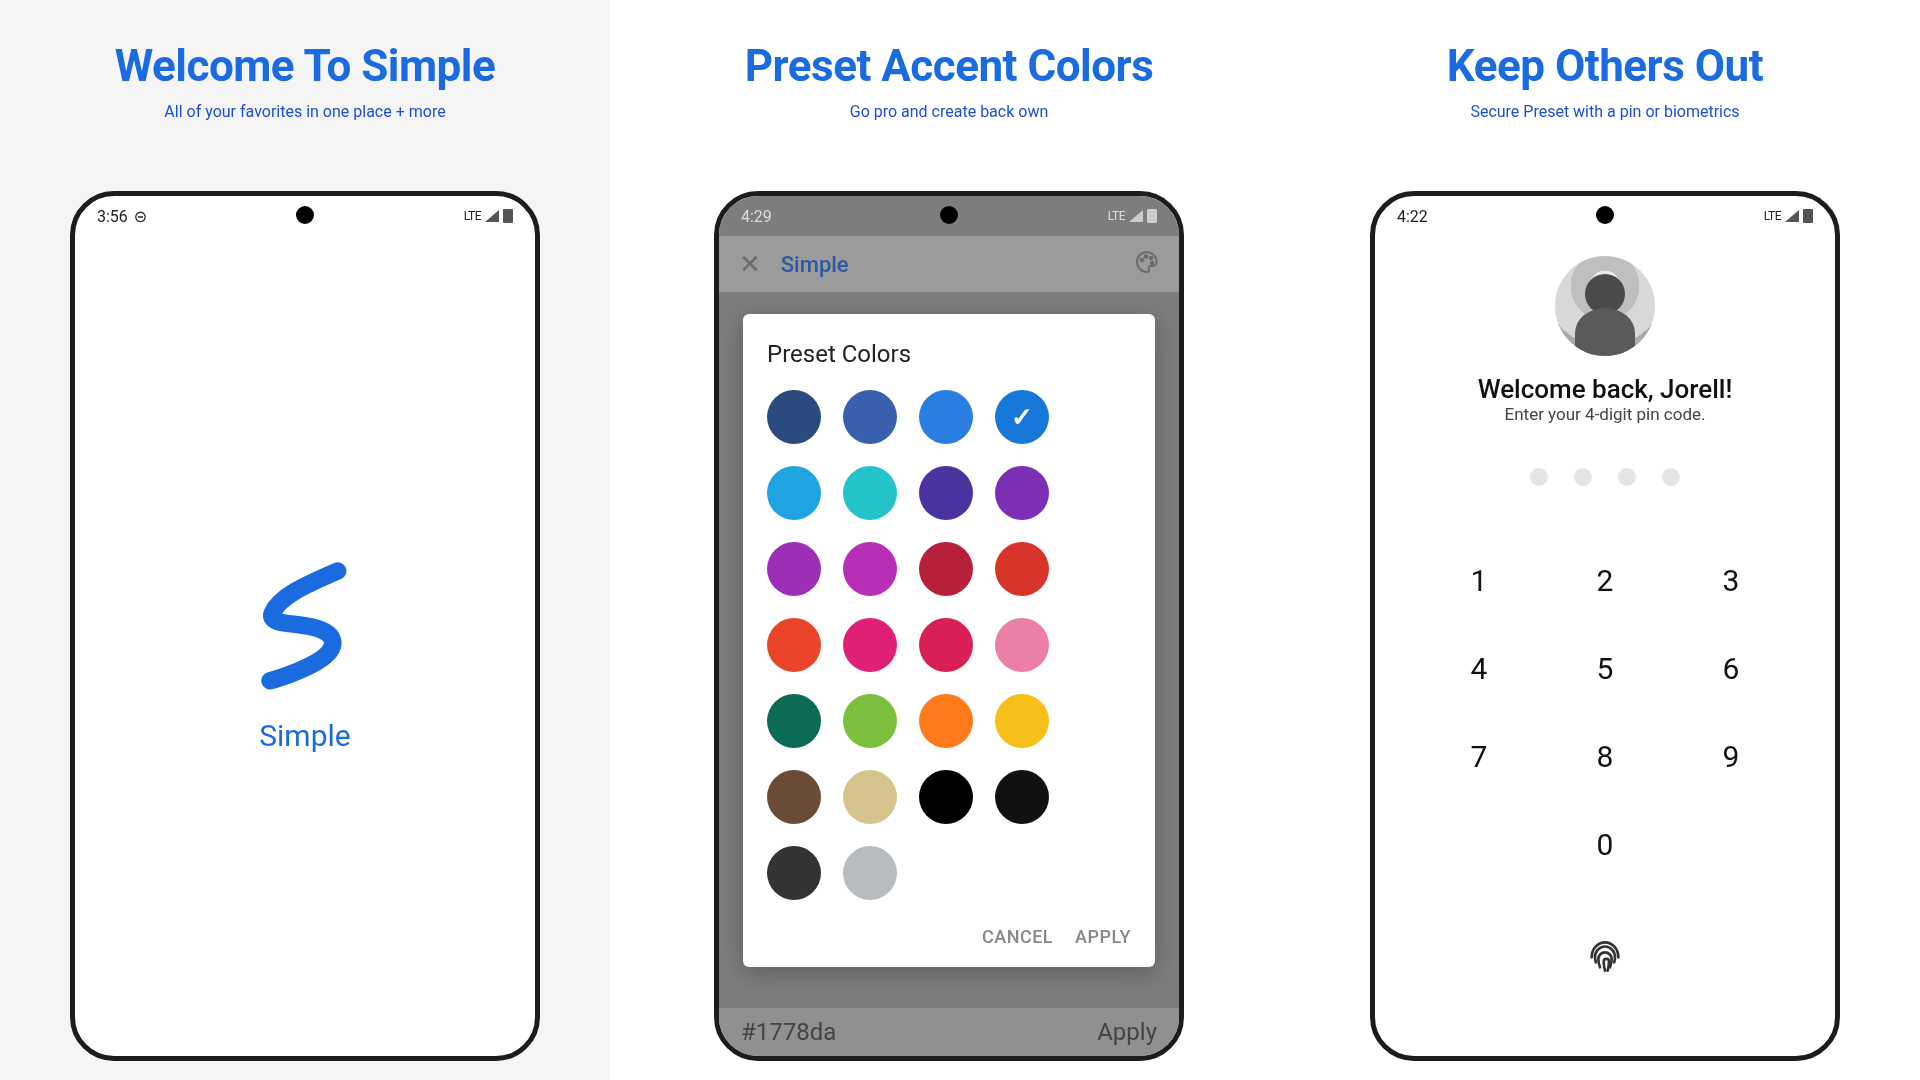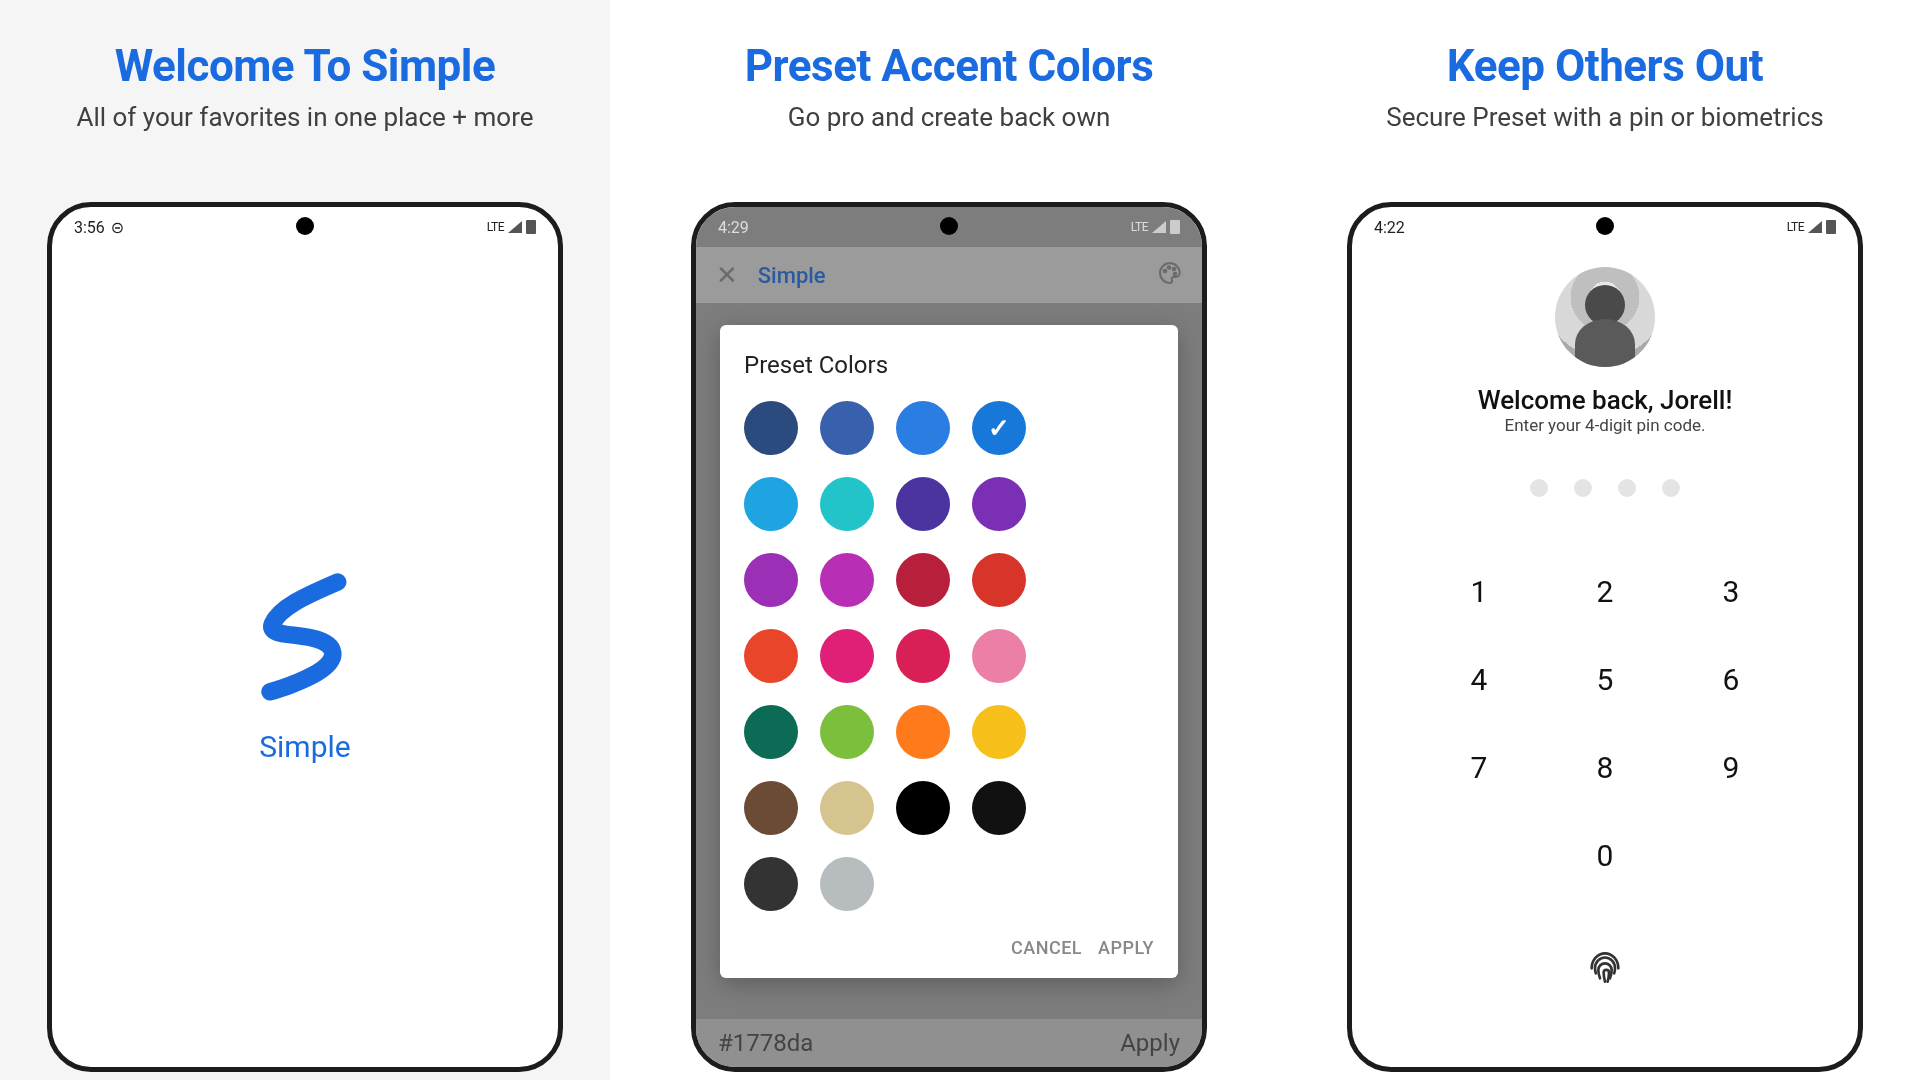--- a/index.html
+++ b/index.html
@@ -23,31 +23,31 @@
   .gap-right { left:1280px; width:10px; }
 
   .headline {
     color: #1a6be0;
     font-weight: 700;
     font-size: 44px;
     text-align: center;
     letter-spacing: -0.5px;
   }
   .subhead {
-    color: #404040;
+    color: #1d4ed8;
     font-weight: 400;
-    font-size: 26px;
+    font-size: 16px;
     text-align: center;
     margin-top: 10px;
   }
 
   
   .phone {
     position: relative;
-    width: 516px;
+    width: 470px;
     margin-top: 70px;
     border: 5px solid #1c1c1c;
     border-radius: 44px;
     background: #fff;
     overflow: hidden;
   }
   .phone::after { 
     content:"";
     position:absolute;
     right:-9px; top:180px;
@@ -132,21 +132,21 @@
   }
   .swatch {
     width:54px; height:54px; border-radius:50%;
     display:flex; align-items:center; justify-content:center;
     cursor:pointer;
   }
   .swatch .check { color:#fff; font-size:26px; font-weight:700; }
 
   .dialog-actions {
     margin-top:26px;
-    display:flex; justify-content:flex-end; gap:16px;
+    display:flex; justify-content:flex-end; gap:22px;
     font-size:18px; font-weight:500; color:#888; letter-spacing:0.5px;
   }
   .dialog-actions span { cursor:pointer; }
 
   .footer-bar {
     position:absolute; left:0; right:0; bottom:0;
     height:48px;
     background:rgba(160,160,160,0.55);
     display:flex; align-items:center; justify-content:space-between;
     padding:0 22px;

